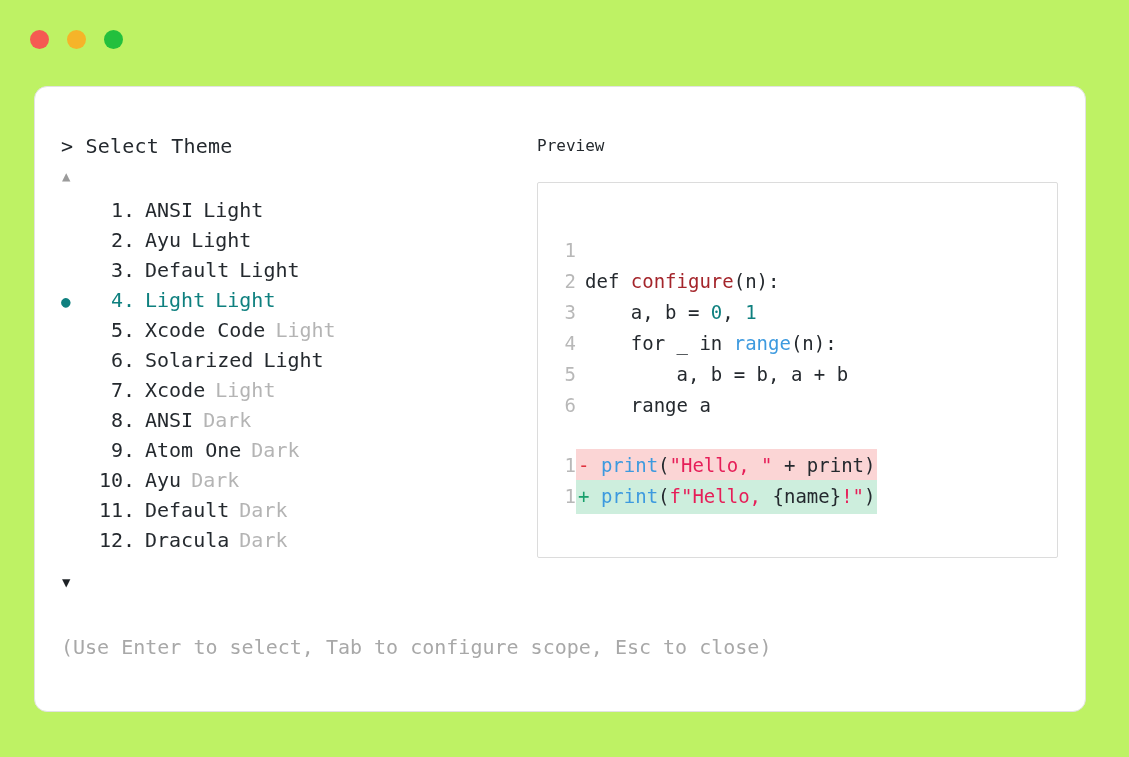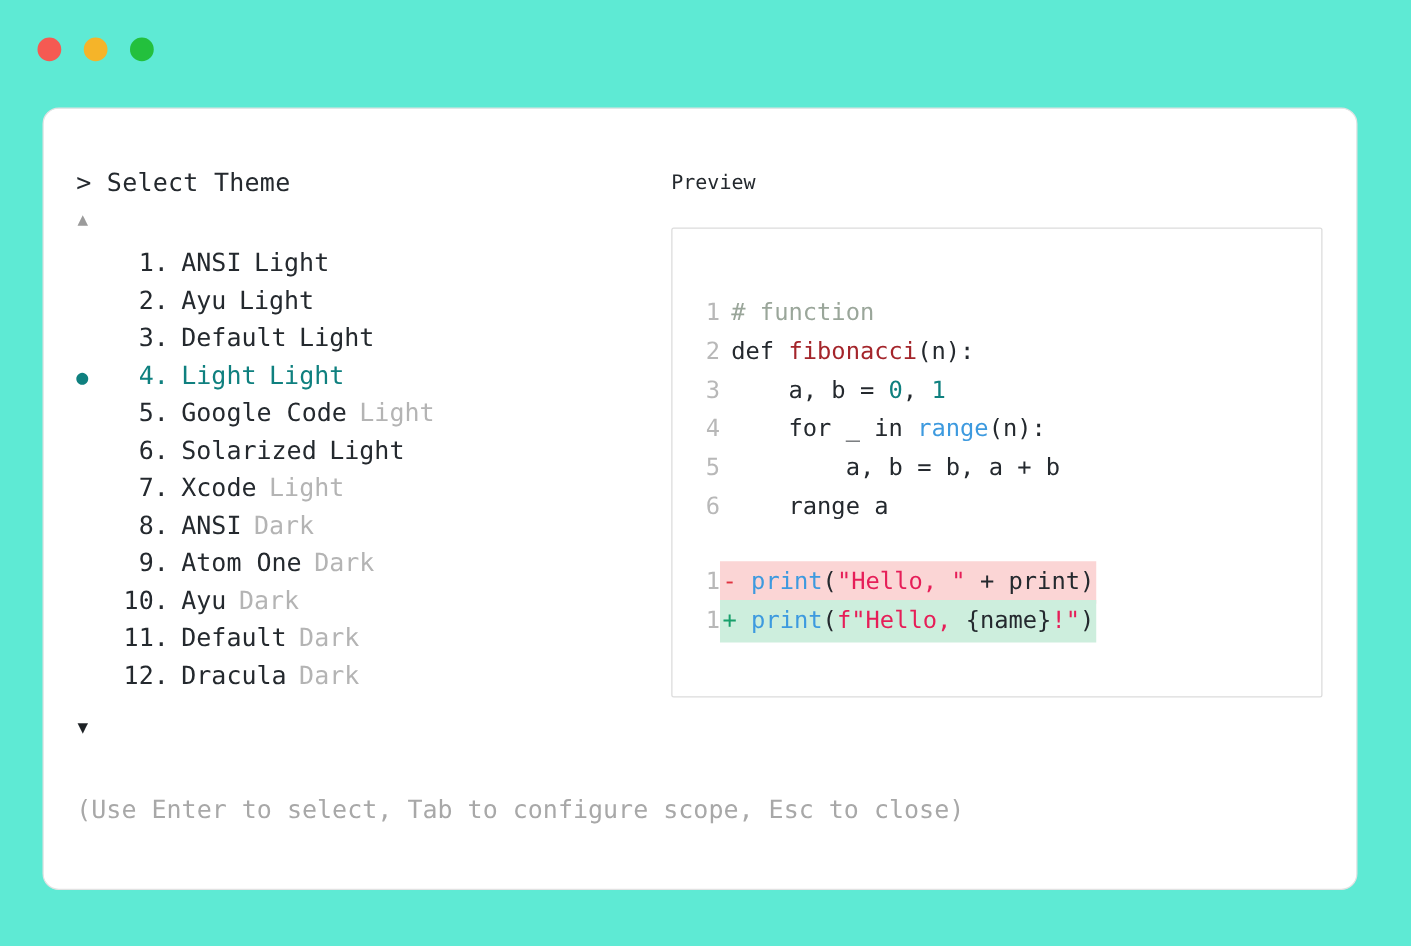--- a/index.html
+++ b/index.html
@@ -13,21 +13,21 @@
     height: 757px;
     font-family: "DejaVu Sans Mono", "Liberation Mono", monospace;
     -webkit-font-smoothing: antialiased;
     overflow: hidden;
   }
 
   .app {
     position: relative;
     width: 1129px;
     height: 757px;
-    background: #5eead4;
+    background: #bef264;
   }
 
   
   .titlebar {
     position: absolute;
     left: 30px;
     top: 30px;
     display: flex;
     gap: 18px;
     align-items: center;
@@ -212,39 +212,39 @@
 
         <div class="prompt-row">&gt; Select Theme</div>
 
         <div class="scroll-arrow up">▲</div>
 
         <ul class="theme-list" id="theme-list">
             <li class="theme-item"><span class="bullet-cell"> </span><span class="num-cell"> 1.</span><span class="name-cell">ANSI</span><span class="variant-cell variant-strong">Light</span></li>
             <li class="theme-item"><span class="bullet-cell"> </span><span class="num-cell"> 2.</span><span class="name-cell">Ayu</span><span class="variant-cell variant-strong">Light</span></li>
             <li class="theme-item"><span class="bullet-cell"> </span><span class="num-cell"> 3.</span><span class="name-cell">Default</span><span class="variant-cell variant-strong">Light</span></li>
             <li class="theme-item selected"><span class="bullet-cell">●</span><span class="num-cell"> 4.</span><span class="name-cell">Light</span><span class="variant-cell variant-strong">Light</span></li>
-            <li class="theme-item"><span class="bullet-cell"> </span><span class="num-cell"> 5.</span><span class="name-cell">Google Code</span><span class="variant-cell variant-dim">Light</span></li>
+            <li class="theme-item"><span class="bullet-cell"> </span><span class="num-cell"> 5.</span><span class="name-cell">Xcode Code</span><span class="variant-cell variant-dim">Light</span></li>
             <li class="theme-item"><span class="bullet-cell"> </span><span class="num-cell"> 6.</span><span class="name-cell">Solarized</span><span class="variant-cell variant-strong">Light</span></li>
             <li class="theme-item"><span class="bullet-cell"> </span><span class="num-cell"> 7.</span><span class="name-cell">Xcode</span><span class="variant-cell variant-dim">Light</span></li>
             <li class="theme-item"><span class="bullet-cell"> </span><span class="num-cell"> 8.</span><span class="name-cell">ANSI</span><span class="variant-cell variant-dim">Dark</span></li>
             <li class="theme-item"><span class="bullet-cell"> </span><span class="num-cell"> 9.</span><span class="name-cell">Atom One</span><span class="variant-cell variant-dim">Dark</span></li>
             <li class="theme-item"><span class="bullet-cell"> </span><span class="num-cell">10.</span><span class="name-cell">Ayu</span><span class="variant-cell variant-dim">Dark</span></li>
             <li class="theme-item"><span class="bullet-cell"> </span><span class="num-cell">11.</span><span class="name-cell">Default</span><span class="variant-cell variant-dim">Dark</span></li>
             <li class="theme-item"><span class="bullet-cell"> </span><span class="num-cell">12.</span><span class="name-cell">Dracula</span><span class="variant-cell variant-dim">Dark</span></li>
           </ul>
 
         <div class="scroll-arrow down">▼</div>
       </div>
 
       <div class="right-col">
         <div class="preview-label">Preview</div>
         <div class="preview-box">
           <div id="code-lines">
-              <div class="code-line"><span class="gutter">1</span><span class="code-text"><span class="tok-comment"># function</span></span></div>
-              <div class="code-line"><span class="gutter">2</span><span class="code-text"><span class="tok-plain">def </span><span class="tok-func">fibonacci</span><span class="tok-plain">(n):</span></span></div>
+              <div class="code-line"><span class="gutter">1</span></div>
+              <div class="code-line"><span class="gutter">2</span><span class="code-text"><span class="tok-plain">def </span><span class="tok-func">configure</span><span class="tok-plain">(n):</span></span></div>
               <div class="code-line"><span class="gutter">3</span><span class="code-text"><span class="tok-plain">    a, b = </span><span class="tok-num">0</span><span class="tok-plain">, </span><span class="tok-num">1</span></span></div>
               <div class="code-line"><span class="gutter">4</span><span class="code-text"><span class="tok-plain">    for _ in </span><span class="tok-builtin">range</span><span class="tok-plain">(n):</span></span></div>
               <div class="code-line"><span class="gutter">5</span><span class="code-text"><span class="tok-plain">        a, b = b, a + b</span></span></div>
               <div class="code-line"><span class="gutter">6</span><span class="code-text"><span class="tok-plain">    range a</span></span></div>
             </div>
           <div class="code-gap"></div>
           <div id="diff-lines">
               <div class="code-line diff-line diff-del"><span class="gutter">1</span><span class="code-text diff-body" style="background: rgb(251, 213, 213);"><span class="marker-del">- </span><span class="tok-builtin">print</span><span class="tok-plain">(</span><span class="tok-str">"Hello, "</span><span class="tok-plain"> + print)</span></span></div>
               <div class="code-line diff-line diff-add"><span class="gutter">1</span><span class="code-text diff-body" style="background: rgb(205, 238, 221);"><span class="marker-add">+ </span><span class="tok-builtin">print</span><span class="tok-plain">(</span><span class="tok-str">f"Hello, </span><span class="tok-name">{name}</span><span class="tok-str">!"</span><span class="tok-plain">)</span></span></div>
             </div>

